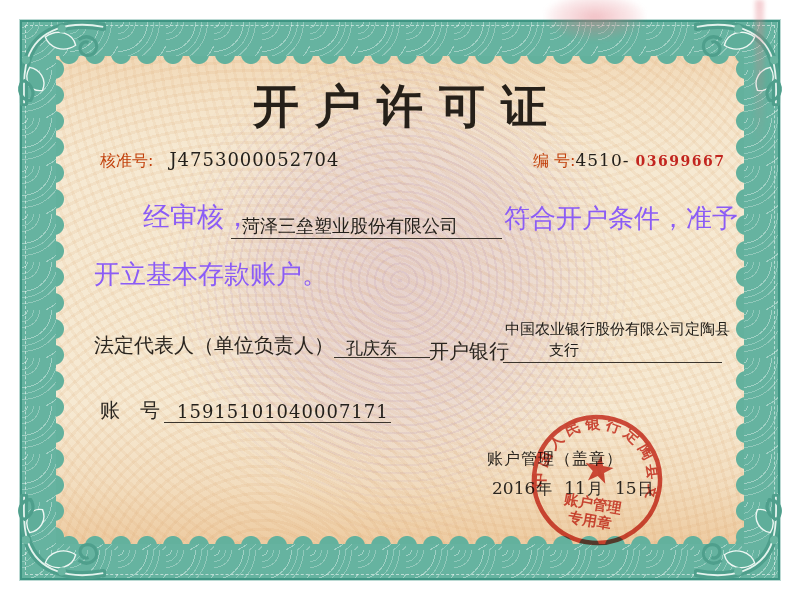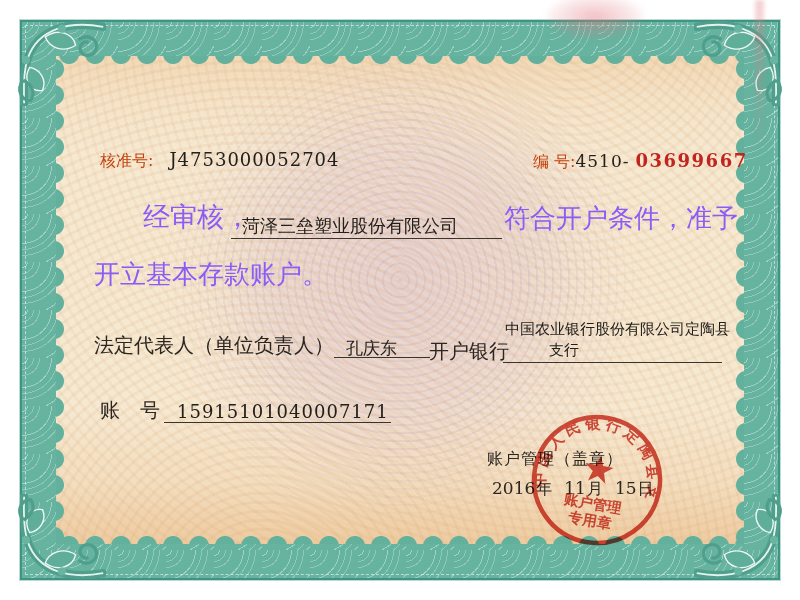--- a/index.html
+++ b/index.html
@@ -89,21 +89,21 @@
     font-weight:bold;font-size:46px;letter-spacing:16px;color:#262019;
     text-indent:16px;
   }
   .lbl{color:#c2410c;}
   .val{font-family:"DejaVu Serif","Liberation Serif",serif;color:#23201b;}
 
   .approval{left:100px;top:149px;font-size:16px;}
   .approval .val{font-size:18px;margin-left:16px;letter-spacing:1px;}
   .serial{left:533px;top:150px;font-size:16px;}
   .serial .prefix{font-size:17px;margin-left:0;letter-spacing:1px;}
-  .serial .red{font-size:18px;font-weight:bold;color:#c2251f;margin-left:6px;letter-spacing:1.5px;
+  .serial .red{font-size:14px;font-weight:bold;color:#c2251f;margin-left:6px;letter-spacing:1.5px;
     font-family:"DejaVu Serif","Liberation Serif",serif;margin-top:32px;}
 
   .big{font-size:26px;font-weight:400;color:#8b5cf6;}
   .audited{left:143px;top:199px;font-size:27px;}
   .company{left:242px;top:214px;font-size:18px;}
   .qualify{left:504px;top:201px;}
   .acct-type{left:94px;top:257px;}
 
   .rep-label{left:94px;top:332px;font-size:20px;font-weight:500;}
   .rep-name{left:346px;top:337px;font-size:17px;}
@@ -174,20 +174,21 @@
   </svg>
 <svg class="corner bl">
     <use href="#flourish"></use>
   </svg>
 <svg class="corner br">
     <use href="#flourish"></use>
   </svg>
 
 <div class="content">
 
+  <div class="abs title">开户许可证</div>
 
   <div class="abs approval">
     <span class="lbl">核准号:</span><span class="val">J4753000052704</span>
   </div>
 
   <div class="abs serial">
     <span class="lbl">编 号:</span><span class="val prefix">4510-</span><span class="red">03699667</span>
   </div>
 
   <div class="abs big audited">经审核，</div>

